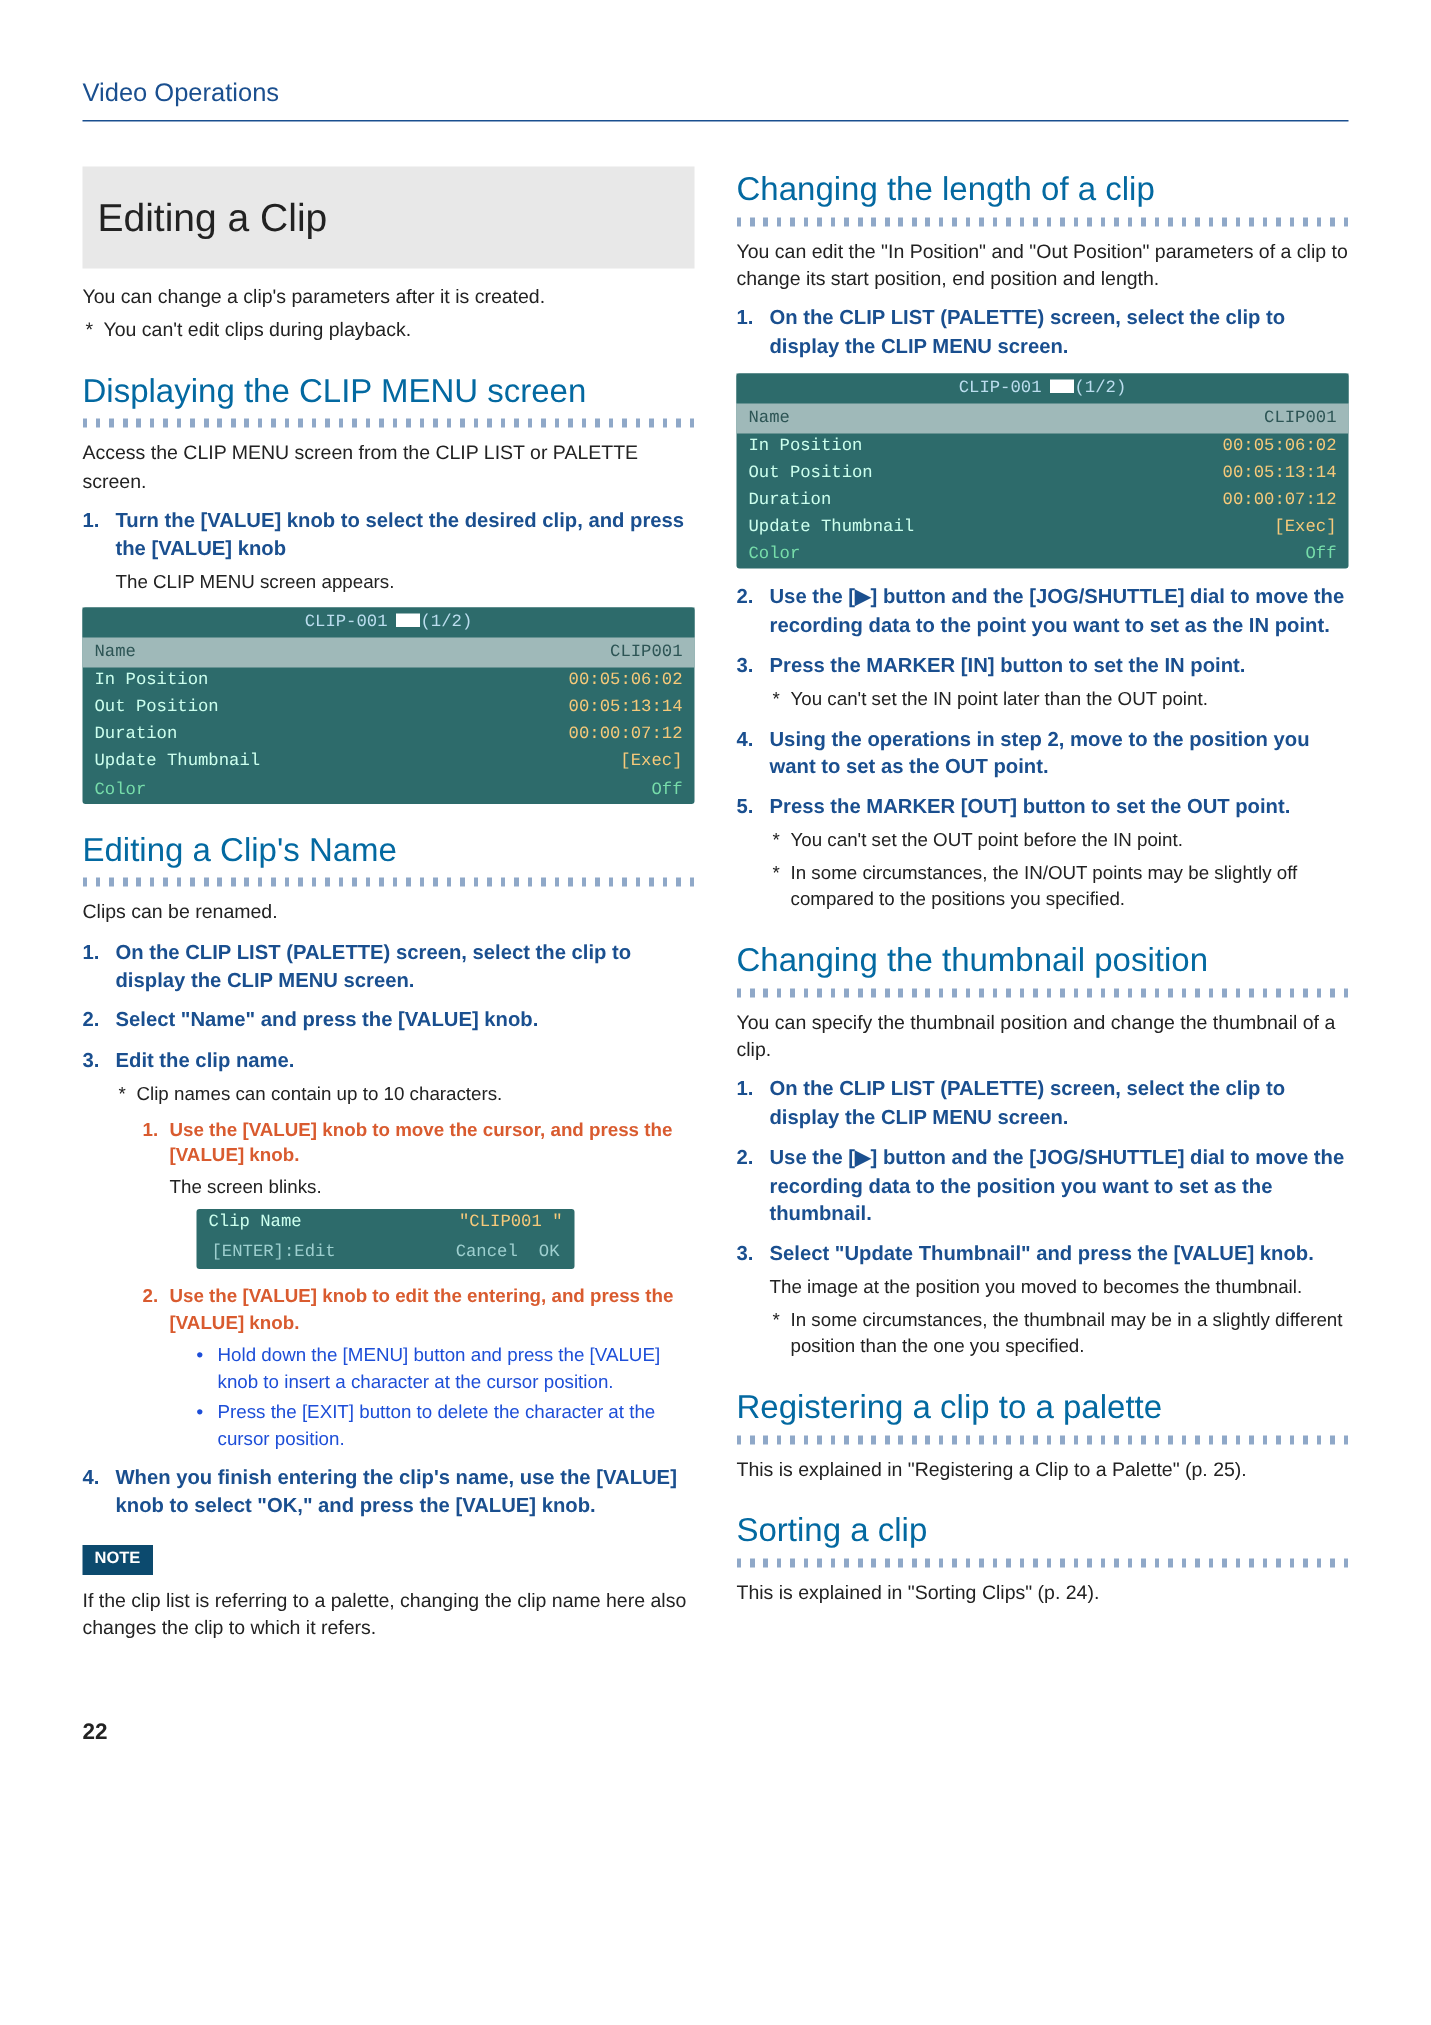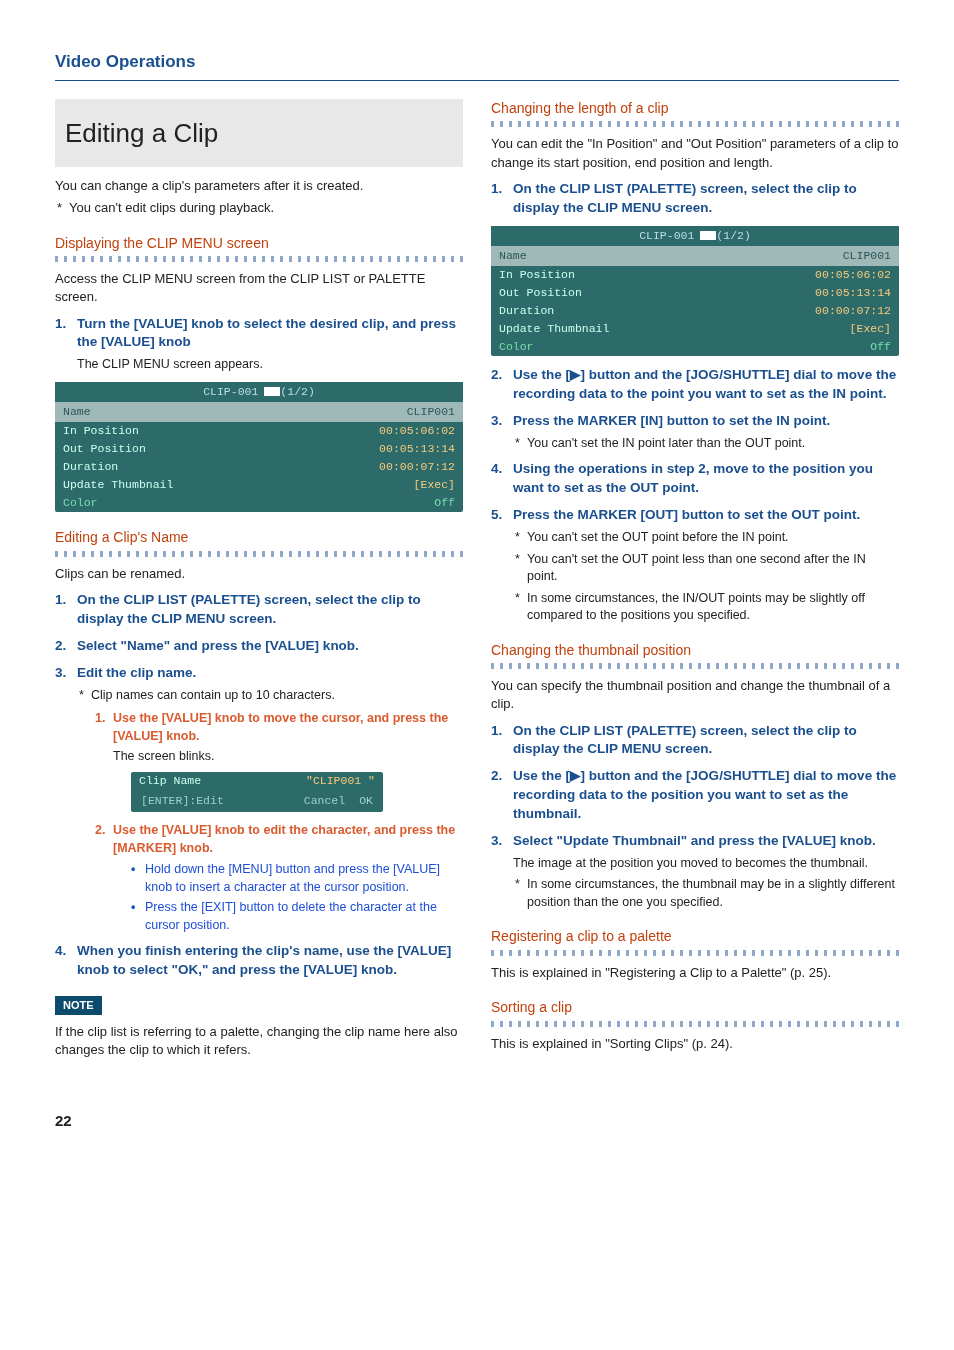--- a/index.html
+++ b/index.html
@@ -8,38 +8,38 @@
     width: 954px;
     margin: 0 auto;
     padding: 50px 55px;
     color: #222;
     line-height: 1.4;
     font-size: 13px;
   }
   .breadcrumb {
     color: #1a4f8f;
     font-size: 17px;
-    font-weight: 700;
+    font-weight: 400;
     border-bottom: 1px solid #1a4f8f;
     padding-bottom: 6px;
-    margin-bottom: 18px;
+    margin-bottom: 30px;
   }
   .columns { display: flex; gap: 28px; }
   .col { flex: 1; min-width: 0; }
   h1 {
     background: #e8e8e8;
     color: #222;
     font-size: 26px;
     font-weight: 400;
     padding: 16px 10px;
     margin-bottom: 10px;
   }
   h2 {
-    color: #c2410c;
-    font-size: 14px;
+    color: #0369a1;
+    font-size: 22px;
     font-weight: 400;
     margin-top: 16px;
     margin-bottom: 3px;
   }
   .dotrule {
     height: 6px;
     background: repeating-linear-gradient(90deg, #8fa8c8 0 3px, transparent 3px 9px);
     margin-bottom: 8px;
   }
   p.body { margin: 4px 0; }
@@ -171,21 +171,21 @@
                   <span class="v">"CLIP001   "</span>
                 </div>
               <div class="btnrow">
                 <span class="left">[ENTER]:Edit</span>
                 <span>Cancel</span>
                 <span>OK</span>
               </div>
             </div>
           </li>
           <li>
-            <span>Use the [VALUE] knob to edit the character, and press the [MARKER] knob.</span>
+            <span>Use the [VALUE] knob to edit the entering, and press the [VALUE] knob.</span>
             <ul class="bullets">
               <li>Hold down the [MENU] button and press the [VALUE] knob to insert a character at the cursor position.</li>
               <li>Press the [EXIT] button to delete the character at the cursor position.</li>
             </ul>
           </li>
         </ol>
       </li>
       <li><span>When you finish entering the clip's name, use the [VALUE] knob to select "OK," and press the [VALUE] knob.</span></li>
     </ol>
     <div class="note-badge">NOTE</div>
@@ -234,21 +234,20 @@
     <ol class="steps" start="2" style="counter-reset: step 1;">
       <li><span>Use the [▶] button and the [JOG/SHUTTLE] dial to move the recording data to the point you want to set as the IN point.</span></li>
       <li>
         <span>Press the MARKER [IN] button to set the IN point.</span>
         <div class="subtext note-asterisk">You can't set the IN point later than the OUT point.</div>
       </li>
       <li><span>Using the operations in step 2, move to the position you want to set as the OUT point.</span></li>
       <li>
         <span>Press the MARKER [OUT] button to set the OUT point.</span>
         <div class="subtext note-asterisk">You can't set the OUT point before the IN point.</div>
-        <div class="subtext note-asterisk">You can't set the OUT point less than one second after the IN point.</div>
         <div class="subtext note-asterisk">In some circumstances, the IN/OUT points may be slightly off compared to the positions you specified.</div>
       </li>
     </ol>
 
     <h2>Changing the thumbnail position</h2>
     <div class="dotrule"></div>
     <p class="body">You can specify the thumbnail position and change the thumbnail of a clip.</p>
     <ol class="steps">
       <li><span>On the CLIP LIST (PALETTE) screen, select the clip to display the CLIP MENU screen.</span></li>
       <li><span>Use the [▶] button and the [JOG/SHUTTLE] dial to move the recording data to the position you want to set as the thumbnail.</span></li>

